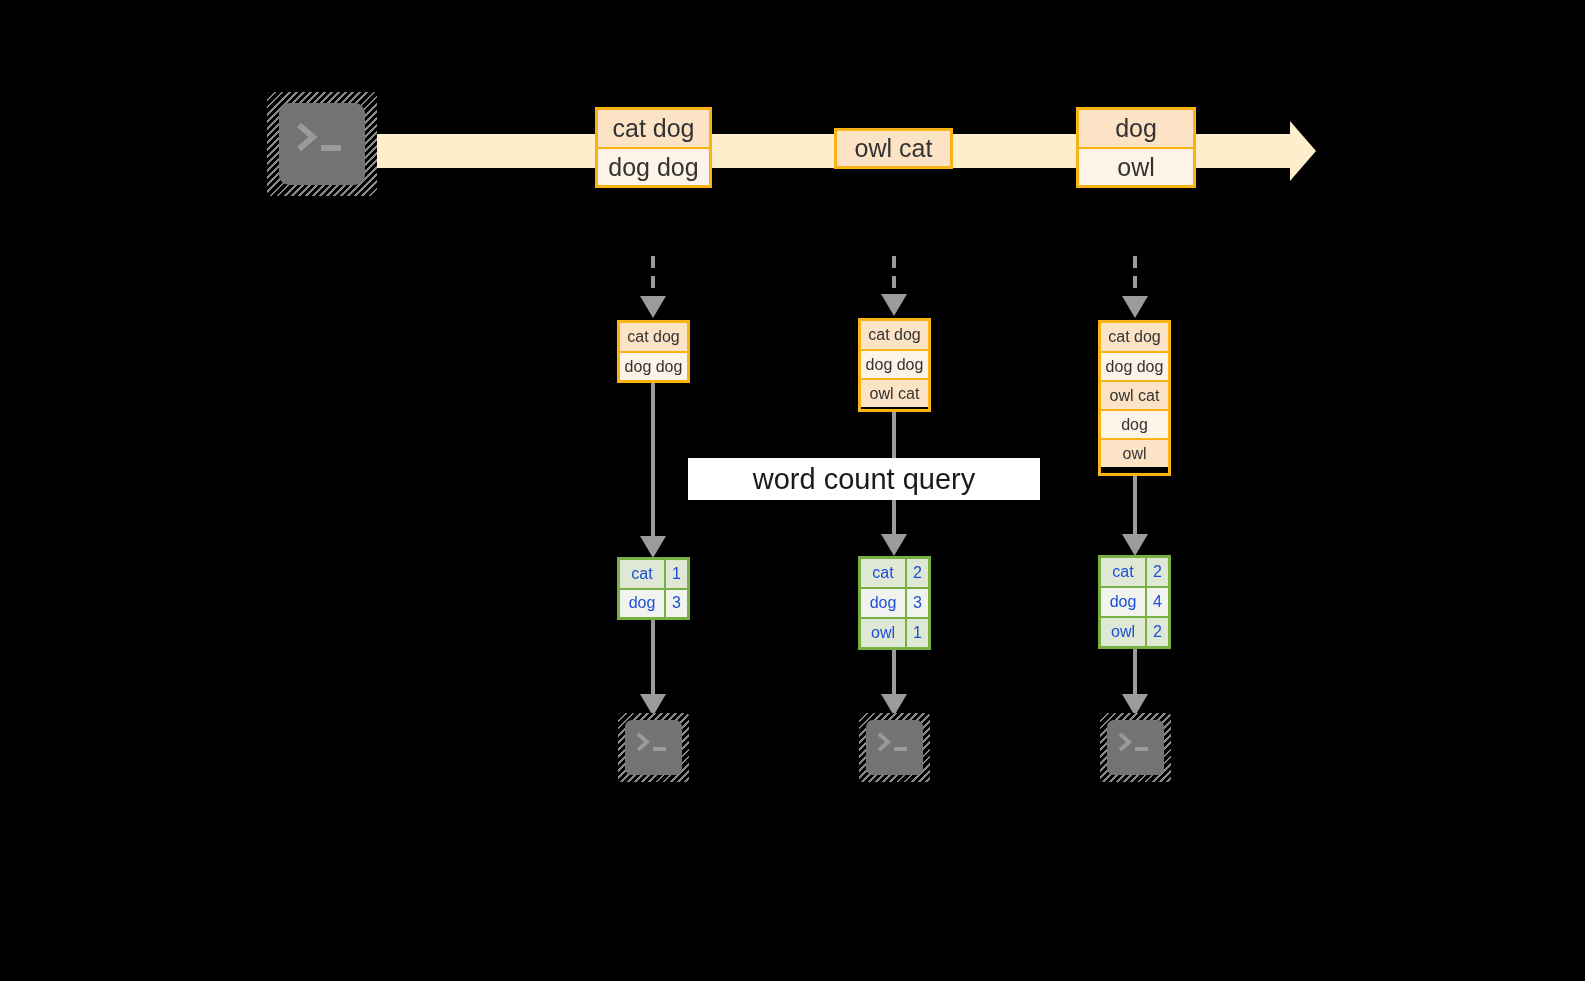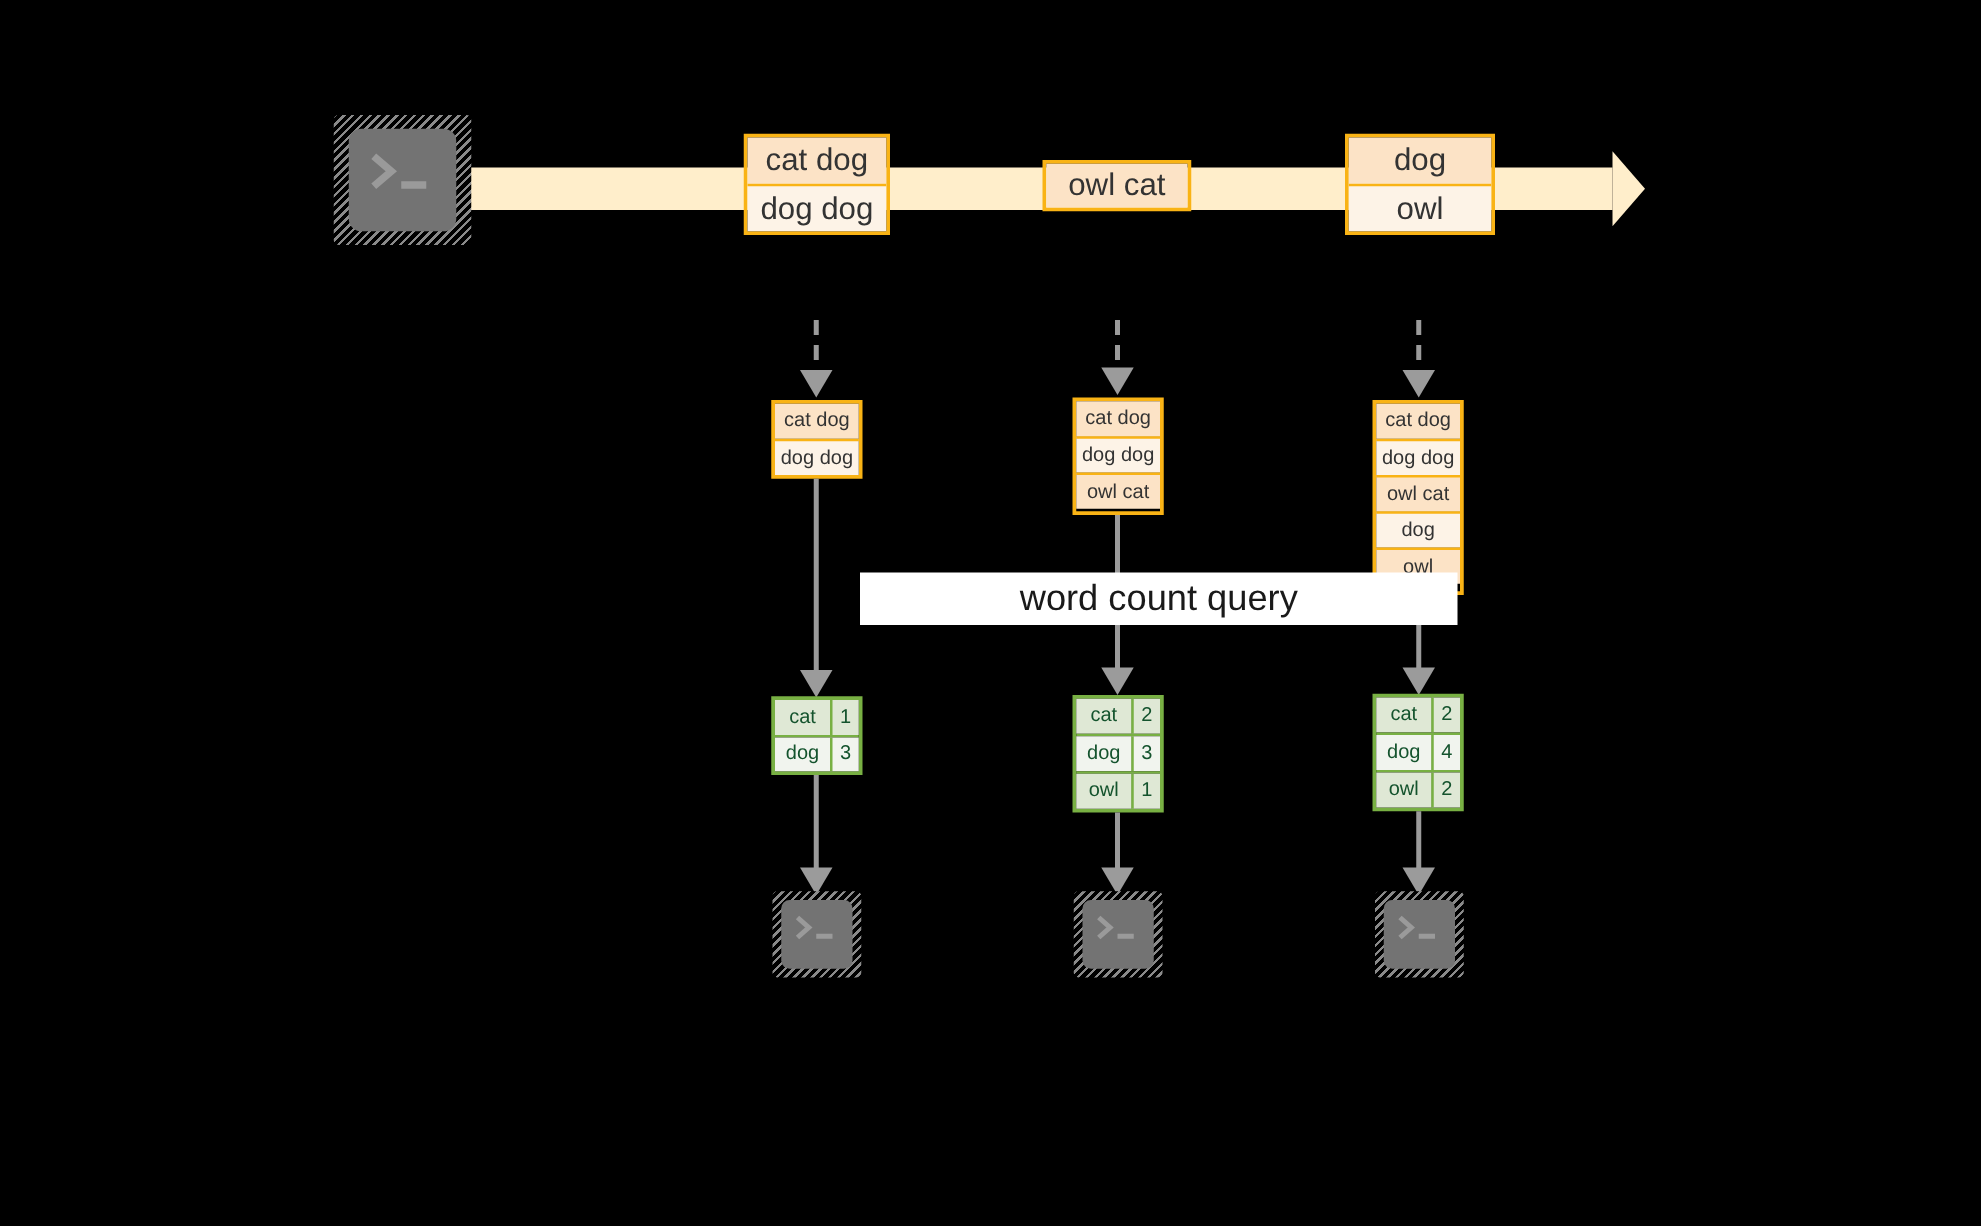--- a/index.html
+++ b/index.html
@@ -88,21 +88,21 @@
     box-sizing: border-box;
     display: flex;
     flex: 1 1 auto;
   }
   .kv-table .krow + .krow { border-top: 2px solid #78b043; }
   .kv-table .kcell, .kv-table .vcell {
     box-sizing: border-box;
     display: flex;
     align-items: center;
     justify-content: center;
-    color: #14532d;
+    color: #1d4ed8;
     white-space: nowrap;
     text-align: center;
   }
   .kv-table .vcell { border-left: 2px solid #78b043; }
   .kv-table .krow.dark  .kcell,
   .kv-table .krow.dark  .vcell { background: #dfe8d5; }
   .kv-table .krow.light .kcell,
   .kv-table .krow.light .vcell { background: #f1f4ee; }
 
   
@@ -199,21 +199,21 @@
 
   <div class="arrow-line" style="left:651px; top:383px; height:155px;"></div>
   <div class="arrow-head" style="left:640px; top:536px;"></div>
 
   <div class="arrow-line" style="left:892px; top:412px; height:124px;"></div>
   <div class="arrow-head" style="left:881px; top:534px;"></div>
 
   <div class="arrow-line" style="left:1133px; top:476px; height:60px;"></div>
   <div class="arrow-head" style="left:1122px; top:534px;"></div>
 
-  <div class="query-label" style="left:688px; top:458px; width:478px; height:42px; font-size:29px;">word count query</div>
+  <div class="query-label" style="left:688px; top:458px; width:352px; height:42px; font-size:29px;">word count query</div>
 
   <div class="kv-table" style="left:617px; top:557px; width:73px; height:63px; font-size:16px;">
     <div class="krow dark">
       <div class="kcell" style="width:44px;">cat</div>
       <div class="vcell" style="flex:1 1 auto;">1</div>
     </div>
     <div class="krow light">
       <div class="kcell" style="width:44px;">dog</div>
       <div class="vcell" style="flex:1 1 auto;">3</div>
     </div>

